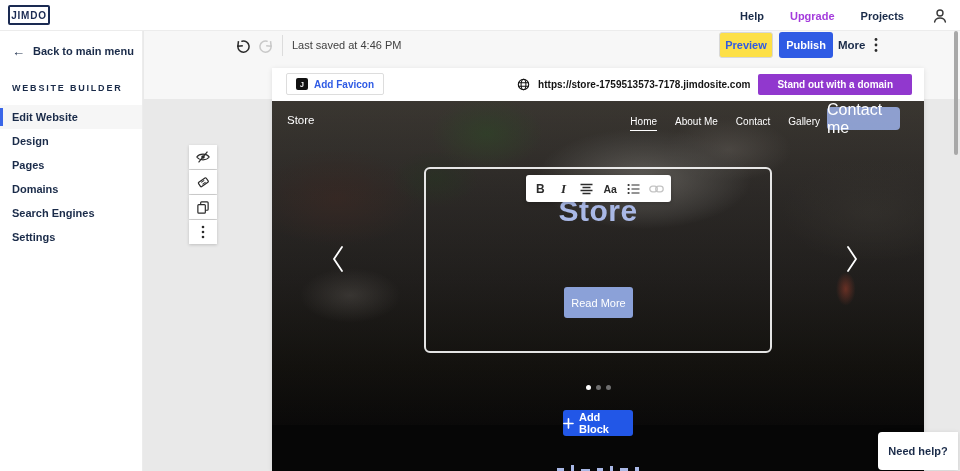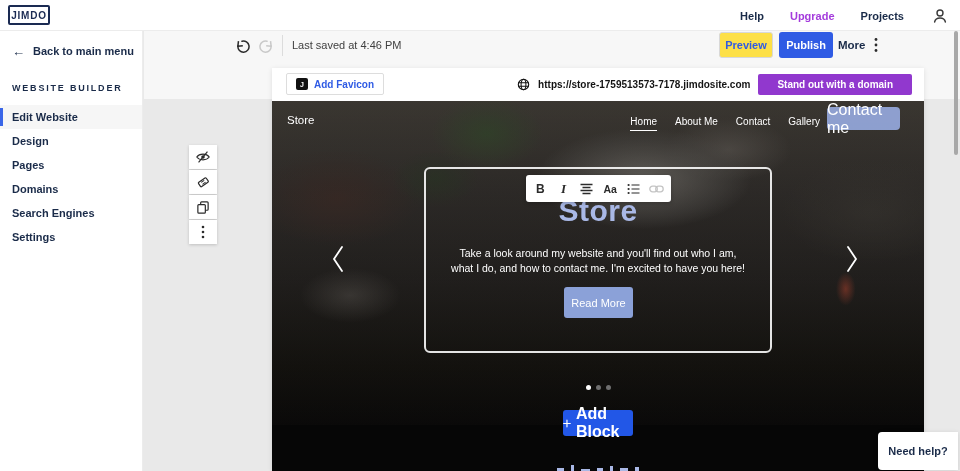--- a/index.html
+++ b/index.html
@@ -97,21 +97,21 @@
   .dot.active { background:#fff; }
 
   .black-strip { position:absolute; left:0; top:357px; width:652px; height:46px; background:#060606; overflow:hidden; }
   .peek { position:absolute; left:50%; transform:translateX(-50%); bottom:0; display:flex; align-items:flex-end; gap:7px; }
   .peek i { display:block; background:#a9b8e6; }
   .peek i:nth-child(1){width:7px;height:3px;} .peek i:nth-child(2){width:3px;height:6px;}
   .peek i:nth-child(3){width:9px;height:2px;} .peek i:nth-child(4){width:6px;height:3px;}
   .peek i:nth-child(5){width:3px;height:5px;} .peek i:nth-child(6){width:8px;height:3px;}
   .peek i:nth-child(7){width:4px;height:4px;}
 
-  .add-block { position:absolute; left:291px; top:342px; width:70px; height:26px; background:#2257e7; color:#fff; font-size:16px;
+  .add-block { position:absolute; left:291px; top:342px; width:70px; height:26px; background:#2257e7; color:#fff; font-size:11px;
                font-weight:700; border-radius:3px; display:flex; align-items:center; justify-content:center; gap:5px; z-index:8; cursor:pointer; }
 
   
   .float-tools { position:absolute; left:189px; top:145px; width:28px; display:flex; flex-direction:column; gap:1px; z-index:12; }
   .ft-btn { width:28px; height:24px; background:#fff; box-shadow:0 1px 3px rgba(0,0,0,.18); display:flex; align-items:center; justify-content:center; cursor:pointer; }
 
   
   .need-help { position:absolute; left:878px; top:432px; width:80px; height:38px; background:#ffffff; border-radius:4px 0 0 4px;
                box-shadow:0 1px 5px rgba(0,0,0,.12); display:flex; align-items:center; justify-content:center;
                font-size:11px; font-weight:700; color:#1a2b49; z-index:25; cursor:pointer; }
@@ -230,21 +230,20 @@
         </span>
         <span class="fmt-ic">
           <svg width="15" height="10" viewBox="0 0 15 10">
               <rect x="0.8" y="2.2" width="7.5" height="5.6" rx="2.8" fill="none" stroke="#c4c4c4" stroke-width="1.3"></rect>
               <rect x="6.7" y="2.2" width="7.5" height="5.6" rx="2.8" fill="none" stroke="#c4c4c4" stroke-width="1.3"></rect>
             </svg>
         </span>
       </div>
 
       <div class="hero-title">Store</div>
-      <div class="hero-body">Take a look around my website and you'll find out who I am, what I do, and how to contact me. I'm excited to have you here!</div>
       <div class="read-more">Read More</div>
 
       <div class="arrow left">
         <svg width="16" height="30" viewBox="0 0 16 30">
             <path d="M12 3 L4 15 L12 27" fill="none" stroke="#fff" stroke-width="1.8" stroke-linecap="round"></path>
           </svg>
       </div>
       <div class="arrow right">
         <svg width="16" height="30" viewBox="0 0 16 30">
             <path d="M4 3 L12 15 L4 27" fill="none" stroke="#fff" stroke-width="1.8" stroke-linecap="round"></path>

